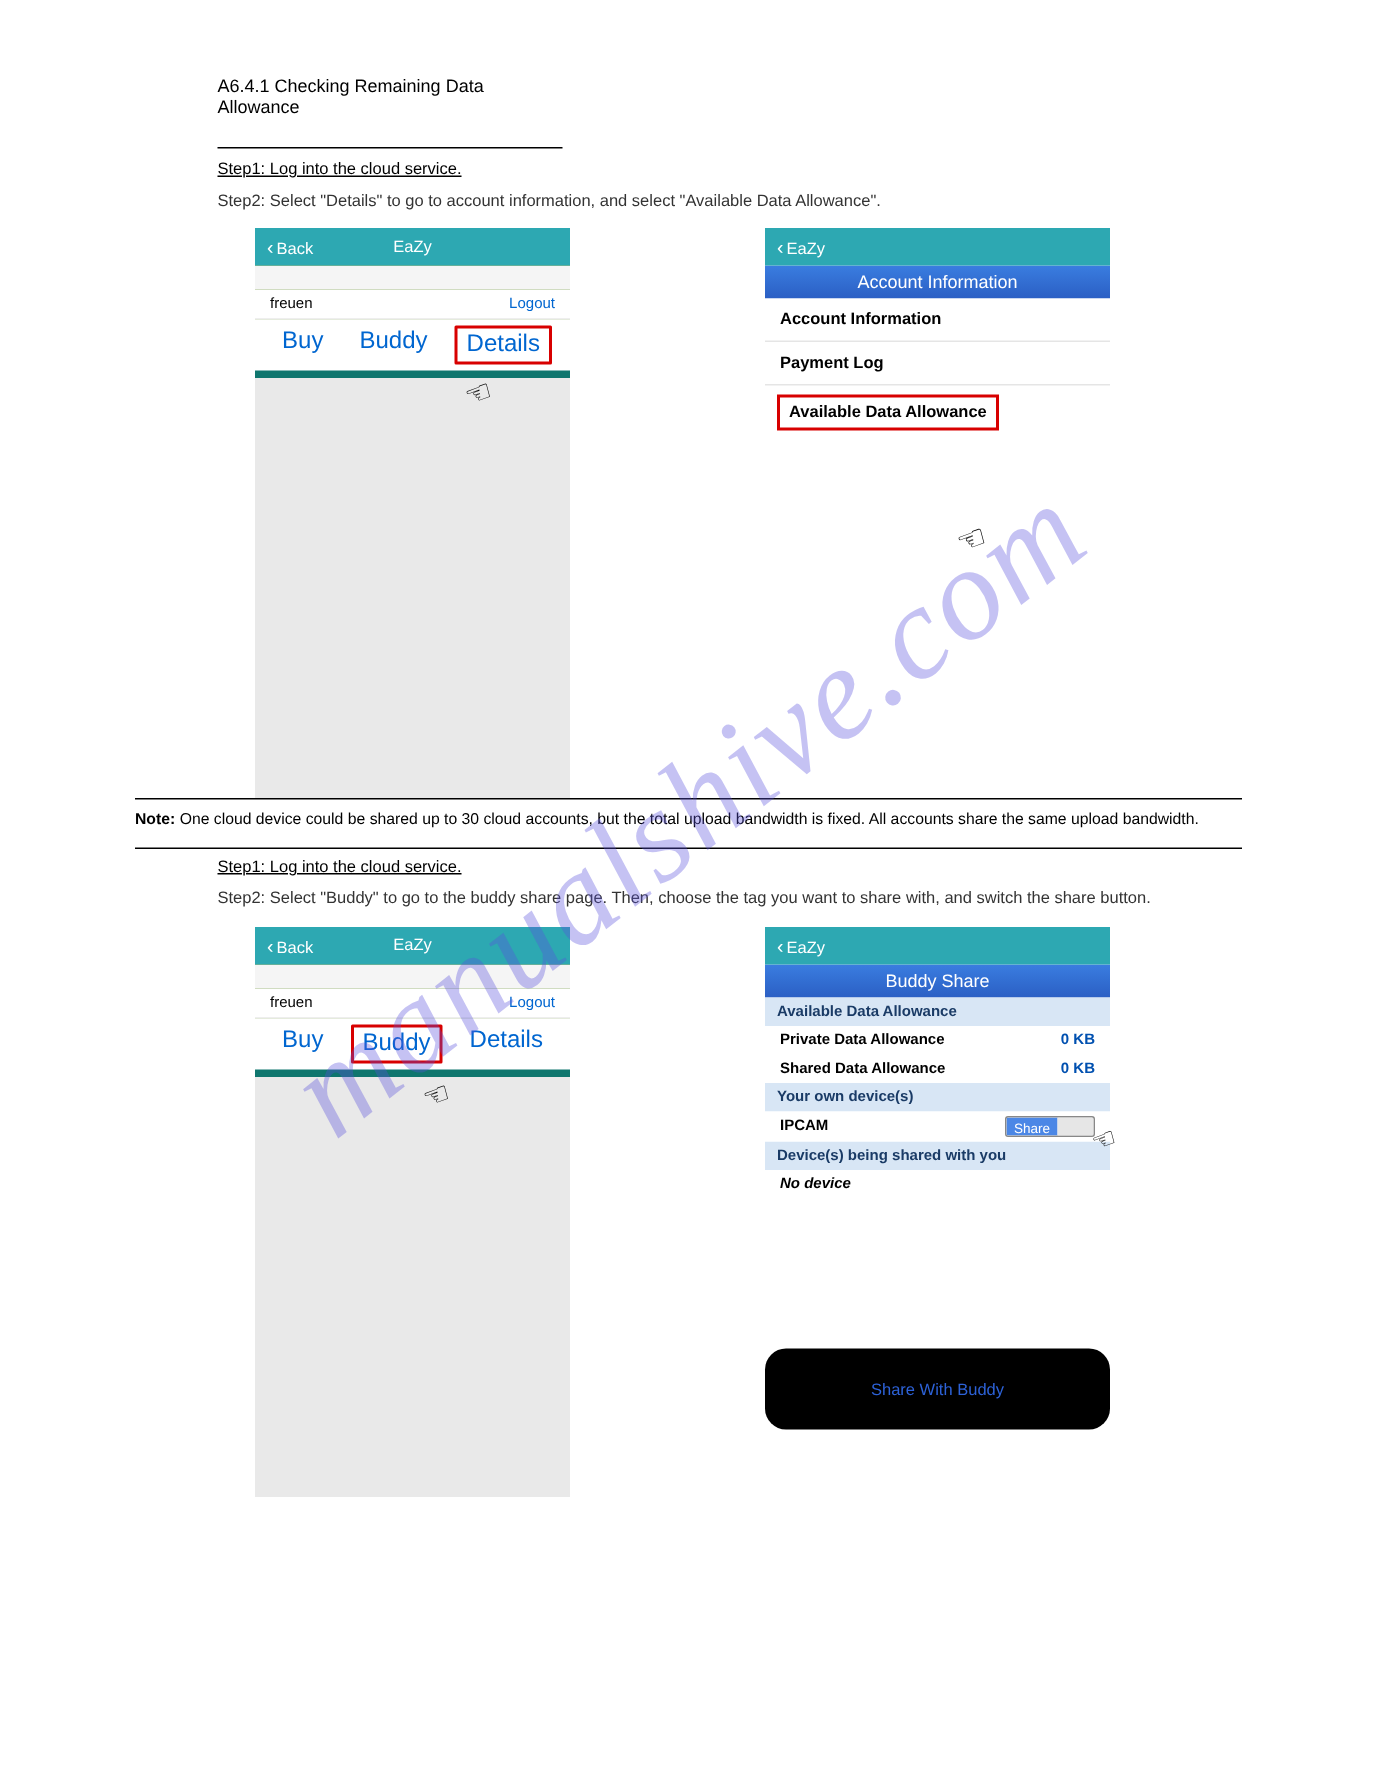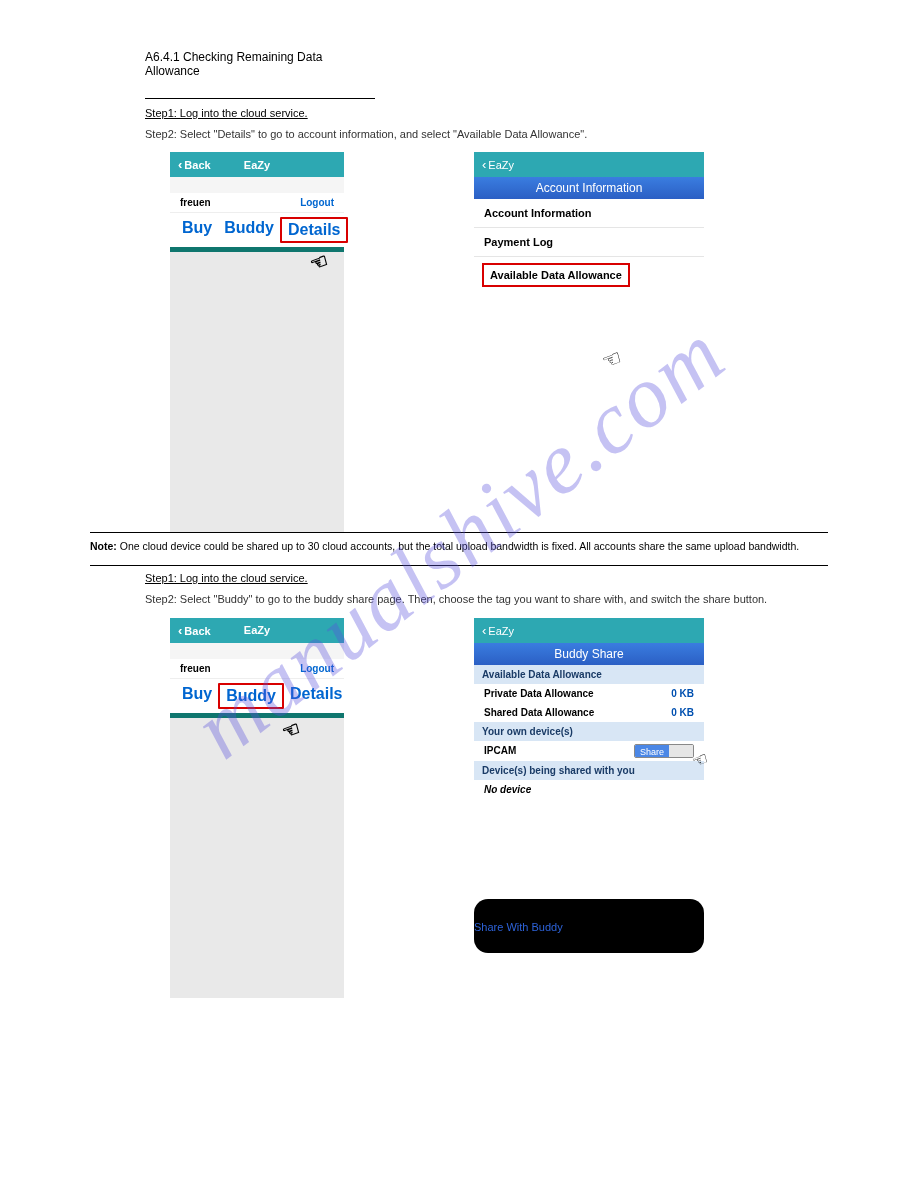--- a/index.html
+++ b/index.html
@@ -1,21 +1,21 @@
 <!DOCTYPE html>
 <html><head>
 <meta charset="utf-8">
 <style>
   * { box-sizing: border-box; margin: 0; padding: 0; }
   body { font-family: Arial, Helvetica, sans-serif; background: #fff; width: 918px; margin: 0 auto; position: relative; }
   .page { padding: 50px 90px 60px 90px; position: relative; }
   .section-title { font-size: 12px; border-bottom: 1px solid #000; display: inline-block; padding-bottom: 20px; margin-left: 55px; margin-bottom: 8px; width: 230px; }
   .desc { font-size: 11px; color: #333; margin-left: 55px; margin-bottom: 10px; line-height: 1.4; }
   .row { display: flex; gap: 130px; margin-left: 80px; margin-bottom: 20px; }
-  .phone { width: 174px; background: #4d7c0f; position: relative; font-weight: bold; }
+  .phone { width: 210px; background: #4d7c0f; position: relative; }
   .phone-tall { height: 360px; }
   .ph-header { background: #2da8b2; color: #fff; height: 25px; display: flex; align-items: center; font-size: 11px; padding: 0 8px; position: relative; }
   .ph-header .back-caret { font-size: 13px; margin-right: 2px; }
   .ph-header .title { position: absolute; left: 0; right: 0; text-align: center; pointer-events: none; }
   .ph-spacer { height: 16px; background: #f5f5f5; }
   .ph-userrow { display: flex; justify-content: space-between; padding: 4px 10px; font-size: 10px; background: #fff; border-bottom: 1px solid #eee; }
   .ph-userrow .user { color: #000; }
   .ph-userrow .logout { color: #0066d0; }
   .ph-tabs { display: flex; justify-content: space-around; background: #fff; padding: 4px 6px; font-size: 16px; color: #0066d0; border-bottom: 5px solid #0f766e; }
   .ph-tabs span { padding: 2px 6px; }
@@ -35,21 +35,21 @@
   .note { font-size: 10.5px; margin-left: 0; margin-bottom: 10px; line-height: 1.5; }
   .note-label { font-weight: bold; }
   
   .bs-sub { background: #d8e6f5; padding: 4px 8px; font-size: 10px; color: #1a3b66; font-weight: bold; }
   .bs-row { display: flex; justify-content: space-between; padding: 4px 10px; font-size: 10px; background: #fff; }
   .bs-row .val { color: #0050b0; font-weight: bold; }
   .dev-row { display: flex; justify-content: space-between; align-items: center; padding: 3px 10px; font-size: 10px; background: #fff; position: relative; }
   .sharebtn-wrap { display: flex; border: 1px solid #888; border-radius: 2px; overflow: hidden; height: 14px; }
   .sharebtn-on { background: #4b87e6; color: #fff; font-size: 9px; padding: 0 5px; line-height: 14px; }
   .sharebtn-off { background: #e6e6e6; width: 24px; }
-  .blackbar { background: #000; padding: 18px 0; margin-top: 100px; border-radius: 14px; }
+  .blackbar { background: #000; text-align: center; padding: 18px 0; margin-top: 100px; border-radius: 14px; }
   .blackbar span { color: #2d62d8; font-size: 11px; }
   .step-lead { font-size: 11px; margin-left: 55px; margin-bottom: 8px; text-decoration: underline; }
   
   .watermark { position: absolute; left: 50%; top: 490px; transform: translateX(-50%) rotate(-38deg); font-size: 88px; color: rgba(90,80,220,0.35); font-weight: 400; letter-spacing: 2px; pointer-events: none; z-index: 5; white-space: nowrap; font-family: Georgia, serif; font-style: italic; }
 </style>
 </head>
 <body>
 
 <div class="page">
   <div class="watermark">manualshive.com</div>

